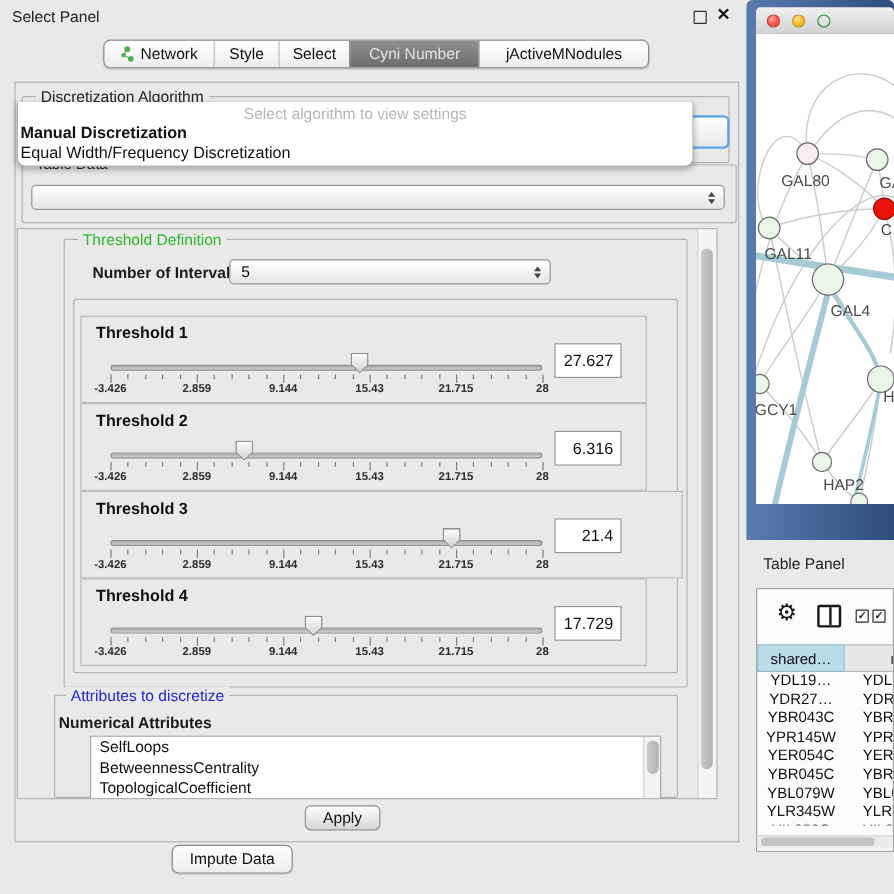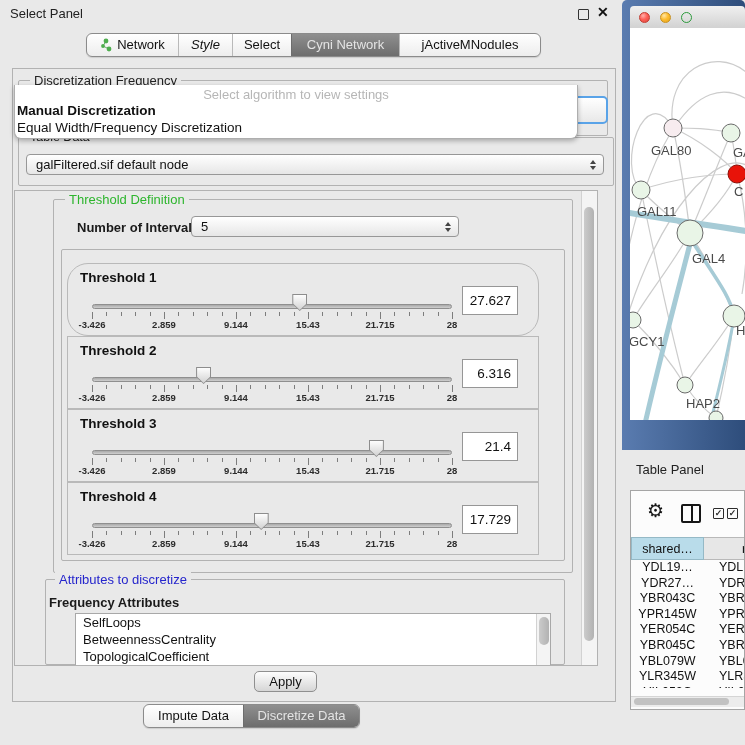--- a/index.html
+++ b/index.html
@@ -102,71 +102,70 @@
     <div class="seg" style="width: 91px;">
       <svg width="12" height="14">
         <line x1="6" y1="3" x2="3" y2="8" stroke="#6fae6f"></line>
         <line x1="3" y1="8" x2="9" y2="11" stroke="#6fae6f"></line>
         <circle cx="6" cy="3" r="2.4" fill="#4fae4f"></circle>
         <circle cx="3" cy="8" r="1.9" fill="#4fae4f"></circle>
         <circle cx="9" cy="11" r="2.4" fill="#4fae4f"></circle>
       </svg>
       <span>Network</span>
     </div>
-    <div class="seg" style="width: 53px; font-style: italic;">
+    <div class="seg" style="width: 53px;">
       <span>Style</span>
     </div>
     <div class="seg" style="width: 58px;">
       <span>Select</span>
     </div>
     <div class="seg sel" style="width: 107px;">
-      <span>Cyni Network</span>
+      <span>Cyni Number</span>
     </div>
     <div class="seg" style="width: 140px;">
       <span>jActiveMNodules</span>
     </div>
   </div>
 
 <div class="abs outer"></div>
 
 <div class="grp" style="left:18px;top:80px;width:588px;height:54px"></div>
-<div class="grp-label" style="left:30px;top:73px;color:#222">Discretization Frequency</div>
+<div class="grp-label" style="left:30px;top:73px;color:#222">Discretization Algorithm</div>
 <div class="abs algo-combo"></div>
 
 <div class="abs popup">
   <div class="ph">Select algorithm to view settings</div>
   <div class="opt" style="top:18px;font-weight:bold">Manual Discretization</div>
   <div class="opt" style="top:35px">Equal Width/Frequency Discretization</div>
 </div>
 
 <div class="grp" style="left:18px;top:137px;width:594px;height:47px"></div>
 <div class="grp-label" style="left:26px;top:130px;font-size:12.5px;color:#222;z-index:2">Table Data</div>
 <div class="combo" style="left:26px;top:154px;width:578px;height:21px">
-  <span>galFiltered.sif default node</span>
   <span class="spin">
       <i class="up"></i>
       <i class="dn"></i>
     </span>
 </div>
 
 <div class="abs scrollpane">
   <div class="grp" style="left:38px;top:8px;width:518px;height:372px"></div>
   <div class="grp-label" style="left:50px;top:1px;color:#2db52d">Threshold Definition</div>
 
   <div class="abs bold13" style="left:62px;top:29px">Number of Intervals</div>
   <div class="combo" style="left:176px;top:25px;width:268px;height:21px">
     <span>5</span>
     <span class="spin">
         <i class="up"></i>
         <i class="dn"></i>
       </span>
   </div>
 
   <div class="grp" style="left:46px;top:58px;width:502px;height:310px" id="thr-group">
-      <div class="thr-card" style="top: 13px; border-radius: 21px;">
+      <div class="thr-card" style="top: 13px;">
         <div class="thr-title">Threshold 1</div>
         <div class="track"></div>
         <div class="ticks">
           <div class="tick" style="left: 0%; height: 7px;"></div>
           <div class="tick" style="left: 4%; height: 4px;"></div>
           <div class="tick" style="left: 8%; height: 4px;"></div>
           <div class="tick" style="left: 12%; height: 4px;"></div>
           <div class="tick" style="left: 16%; height: 4px;"></div>
           <div class="tick" style="left: 20%; height: 7px;"></div>
           <div class="tick" style="left: 24%; height: 4px;"></div>
@@ -240,21 +239,21 @@
           <span class="tlab" style="left: 40%;">9.144</span>
           <span class="tlab" style="left: 60%;">15.43</span>
           <span class="tlab" style="left: 80%;">21.715</span>
           <span class="tlab" style="left: 100%;">28</span>
         </div>
         <div class="thumb" style="left: 128.099px;">
           <i></i>
         </div>
         <div class="valbox">6.316</div>
       </div>
-      <div class="thr-card" style="top: 159px;">
+      <div class="thr-card" style="top: 159px; padding-left: 30px;">
         <div class="thr-title">Threshold 3</div>
         <div class="track"></div>
         <div class="ticks">
           <div class="tick" style="left: 0%; height: 7px;"></div>
           <div class="tick" style="left: 4%; height: 4px;"></div>
           <div class="tick" style="left: 8%; height: 4px;"></div>
           <div class="tick" style="left: 12%; height: 4px;"></div>
           <div class="tick" style="left: 16%; height: 4px;"></div>
           <div class="tick" style="left: 20%; height: 7px;"></div>
           <div class="tick" style="left: 24%; height: 4px;"></div>
@@ -332,43 +331,40 @@
         </div>
         <div class="thumb" style="left: 185.697px;">
           <i></i>
         </div>
         <div class="valbox">17.729</div>
       </div>
     </div>
 
   <div class="grp" style="left:30px;top:388px;width:518px;height:84px"></div>
   <div class="grp-label" style="left:40px;top:381px;color:#2525cc">Attributes to discretize</div>
-  <div class="abs bold13" style="left:34px;top:404px">Frequency Attributes</div>
+  <div class="abs bold13" style="left:34px;top:404px">Numerical Attributes</div>
   <div class="attr-list" id="attr-list">
     <div class="vscroll" style="width:13px">
       <div class="vthumb" style="top:3px;height:28px;left:1.5px"></div>
     </div>
   <div class="attr-item">SelfLoops</div>
       <div class="attr-item">BetweennessCentrality</div>
       <div class="attr-item">TopologicalCoefficient</div>
     </div>
 
   <div class="vscroll">
     <div class="vthumb" style="top:16px;height:434px"></div>
   </div>
 </div>
 
 <button class="btn" style="left:254px;top:671px;width:63px;height:21px">Apply</button>
 
 <div class="abs seg-bar" style="left:143px;top:704px" id="bottom-tabs">
     <div class="seg" style="width: 99px;">
       <span>Impute Data</span>
-    </div>
-    <div class="seg sel" style="width: 115px;">
-      <span>Discretize Data</span>
     </div>
   </div>
 
 <div class="abs netwin"></div>
 <div class="abs nettitle">
   <span class="light" style="background:radial-gradient(circle at 35% 30%,#ffb0aa,#ff5f57 45%,#d9463c);border:1px solid #c23b31;box-sizing:border-box"></span>
   <span class="light" style="background:radial-gradient(circle at 35% 30%,#ffe6a6,#febc2e 45%,#e0a21c);border:1px solid #c8901d;box-sizing:border-box"></span>
   <span class="light" style="background:radial-gradient(circle at 35% 30%,#c9f2b8,#28c840 45%,#1ea434;border:1px solid #22922f);border:1px solid #2b9a3b;box-sizing:border-box"></span>
 </div>
 <div class="abs canvas" id="net-canvas"><svg width="115" height="392" viewBox="0 0 115 392">

